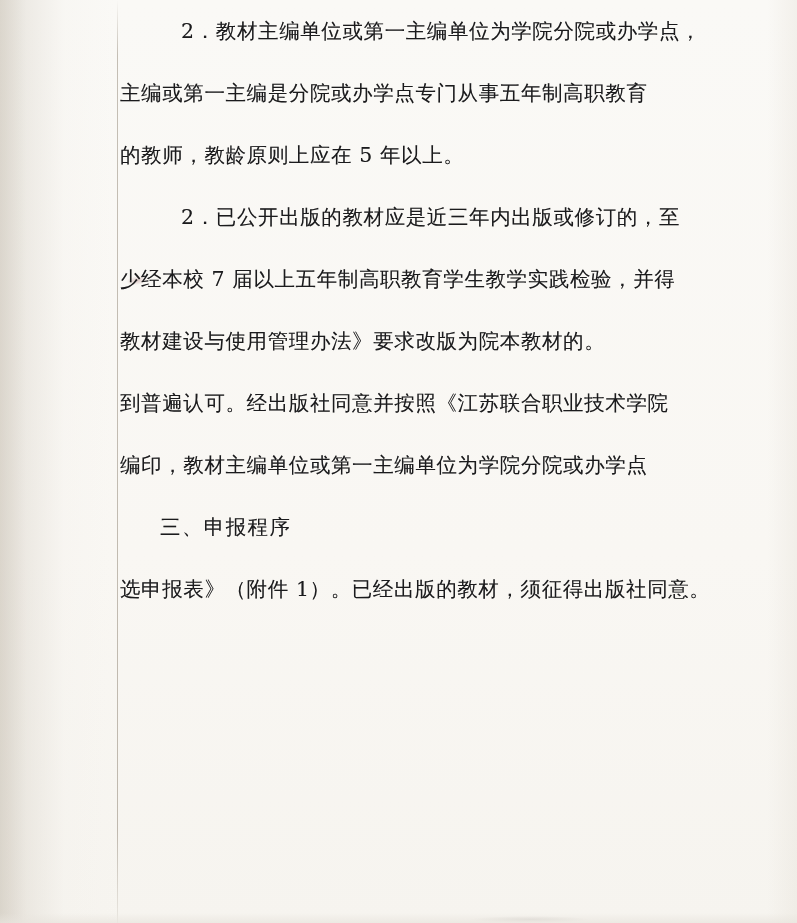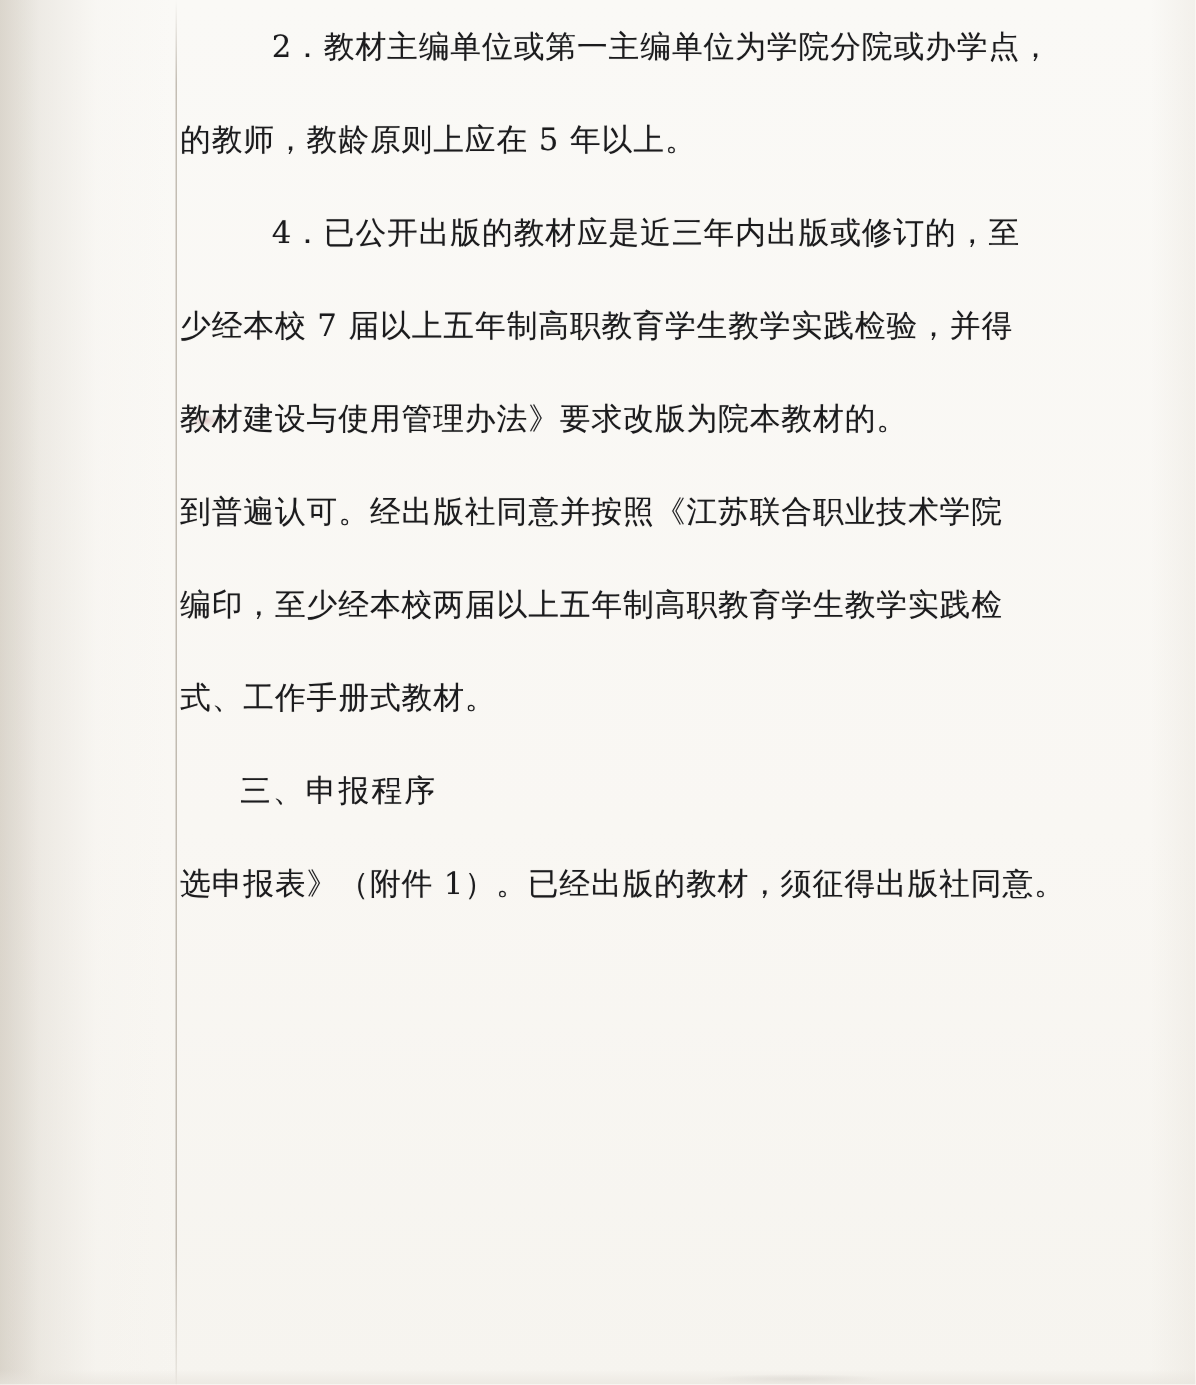--- a/index.html
+++ b/index.html
@@ -96,25 +96,25 @@
 <body>
 
 <div class="page">
   <div class="edge-shadow"></div>
   <div class="edge-line"></div>
   <div class="smudge-a"></div>
   <div class="smudge-b"></div>
 
   <div class="content ink" id="doc-body">
       <p class="line indent">　2．教材主编单位或第一主编单位为学院分院或办学点，</p>
+      <p class="line ">主编或第一主编是分院或办学点专门从事五年制高职教育</p>
       <p class="line ">的教师，教龄原则上应在 5 年以上。</p>
-      <p class="line indent">　4．已公开出版的教材应是近三年内出版或修订的，至</p>
+      <p class="line indent">　2．已公开出版的教材应是近三年内出版或修订的，至</p>
       <p class="line ">少经本校 7 届以上五年制高职教育学生教学实践检验，并得</p>
       <p class="line ">教材建设与使用管理办法》要求改版为院本教材的。</p>
       <p class="line ">到普遍认可。经出版社同意并按照《江苏联合职业技术学院</p>
-      <p class="line ">编印，至少经本校两届以上五年制高职教育学生教学实践检</p>
-      <p class="line ">式、工作手册式教材。</p>
+      <p class="line ">编印，教材主编单位或第一主编单位为学院分院或办学点</p>
       <p class="line heading">三、申报程序</p>
       <p class="line ">选申报表》（附件 1）。已经出版的教材，须征得出版社同意。</p>
     </div>
 
   <div class="bottom-fade"></div>
 </div>
 
 </body></html>

